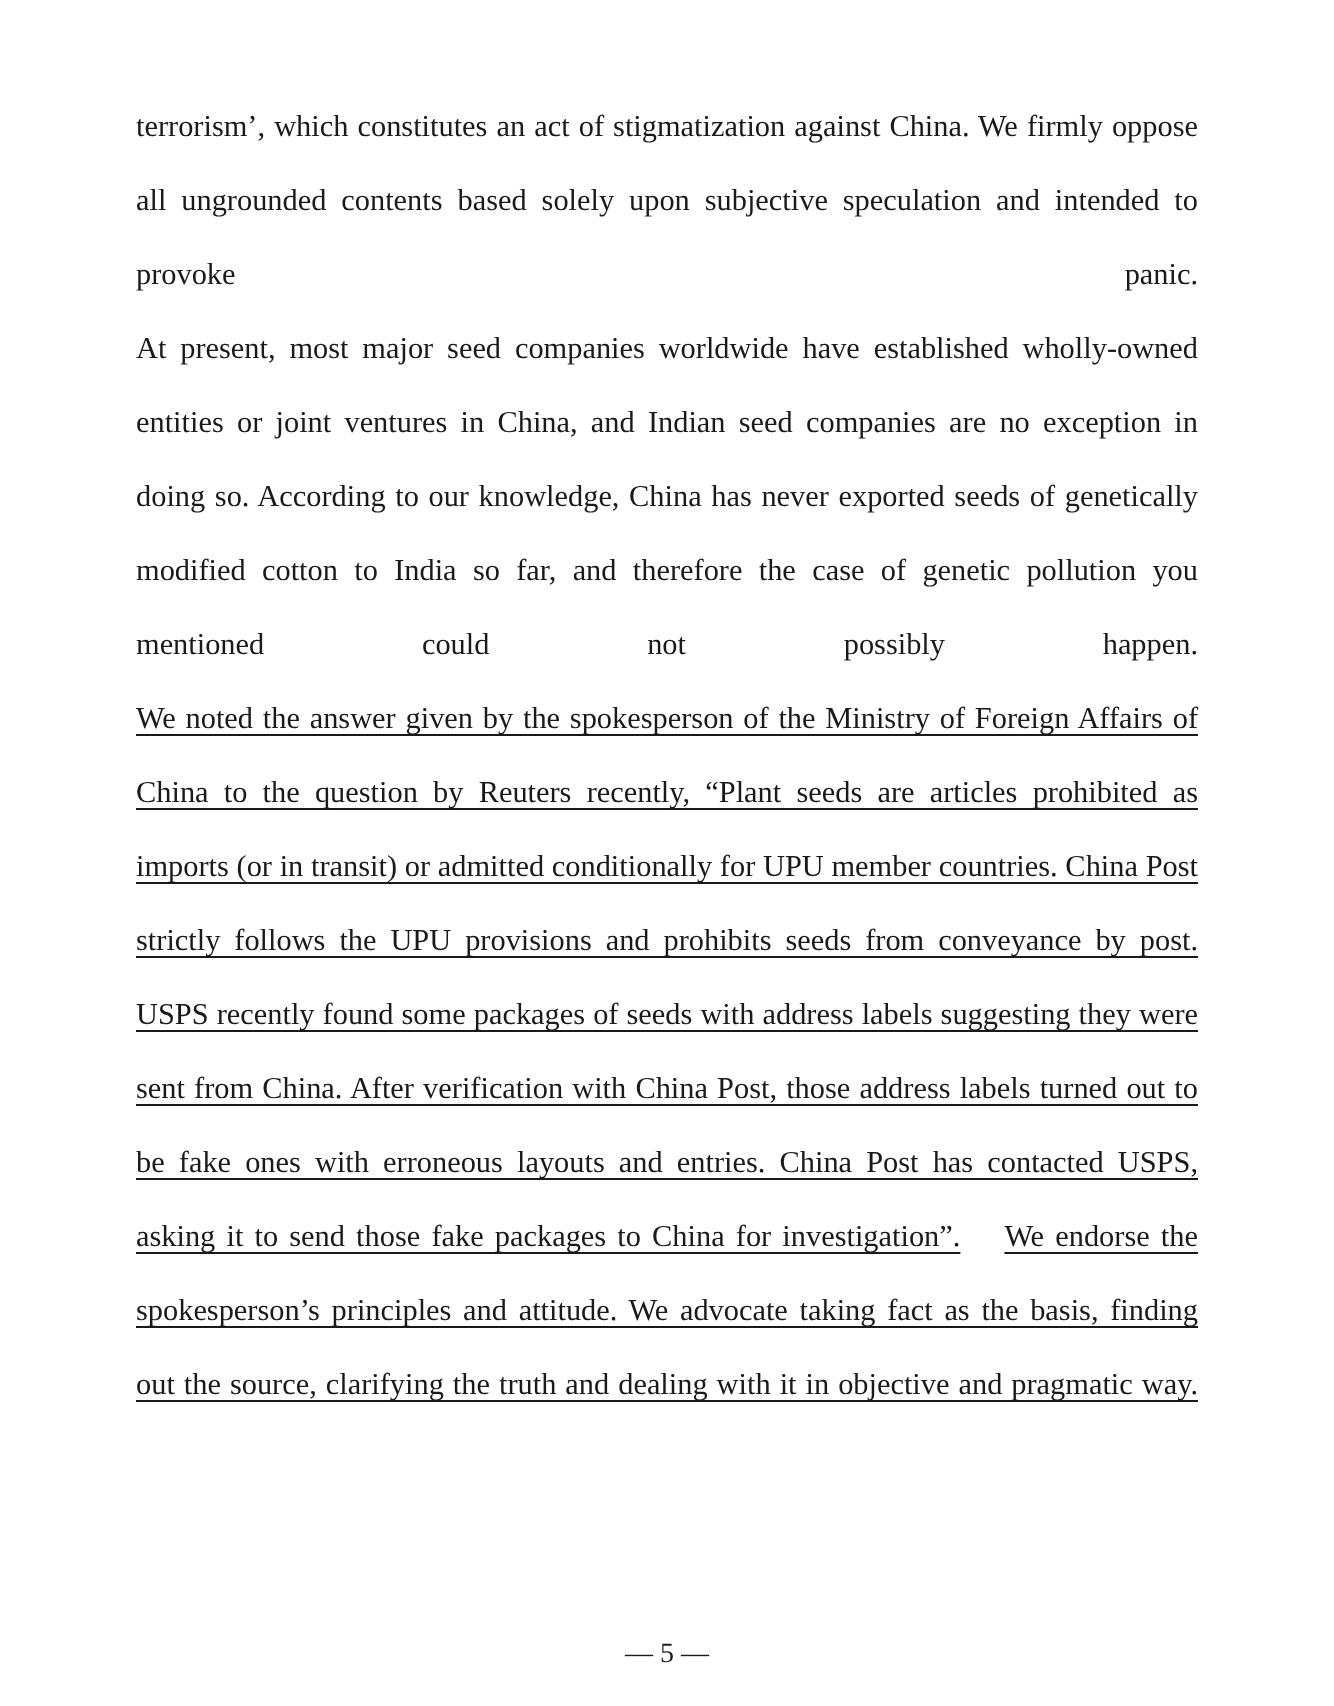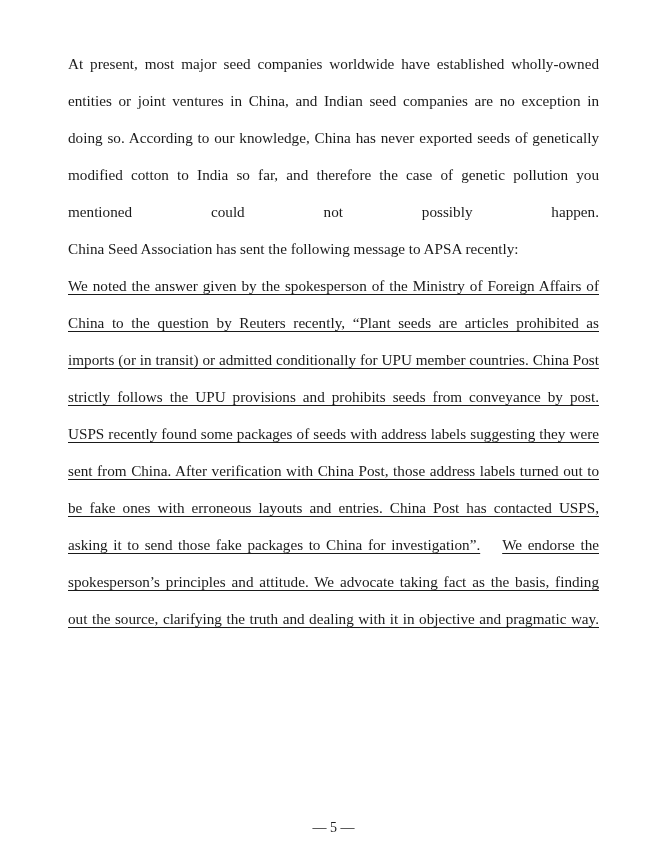--- a/index.html
+++ b/index.html
@@ -80,24 +80,24 @@
     font-family: "Liberation Serif", "DejaVu Serif", serif;
   }
 </style>
 </head>
 <body>
 
 <div id="page">
 
   <div id="content">
 
+    <p class="para justify-all">terrorism’, which constitutes an act of stigmatization against China. We firmly oppose all ungrounded contents based solely upon subjective speculation and intended to provoke panic.</p>
 
     <p class="para justify-all">At present, most major seed companies worldwide have established wholly-owned entities or joint ventures in China, and Indian seed companies are no exception in doing so. According to our knowledge, China has never exported seeds of genetically modified cotton to India so far, and therefore the case of genetic pollution you mentioned could not possibly happen.</p>
 
-    <p class="para natural-last">China Seed Association has sent the following message to APSA recently:</p>
 
     <p class="para justify-all"><span class="underlined">We noted the answer given by the spokesperson of the Ministry of Foreign Affairs of China to the question by Reuters recently, “Plant seeds are articles prohibited as imports (or in transit) or admitted conditionally for UPU member countries. China Post strictly follows the UPU provisions and prohibits seeds from conveyance by post. USPS recently found some packages of seeds with address labels suggesting they were sent from China. After verification with China Post, those address labels turned out to be fake ones with erroneous layouts and entries. China Post has contacted USPS, asking it to send those fake packages to China for investigation”.</span><span class="nounderline-gap"></span><span class="underlined">We endorse the spokesperson’s principles and attitude. We advocate taking fact as the basis, finding out the source, clarifying the truth and dealing with it in objective and pragmatic way.</span></p>
 
   </div>
 
   <div id="footer">— 5 —</div>
 
 </div>
 
 </body></html>

